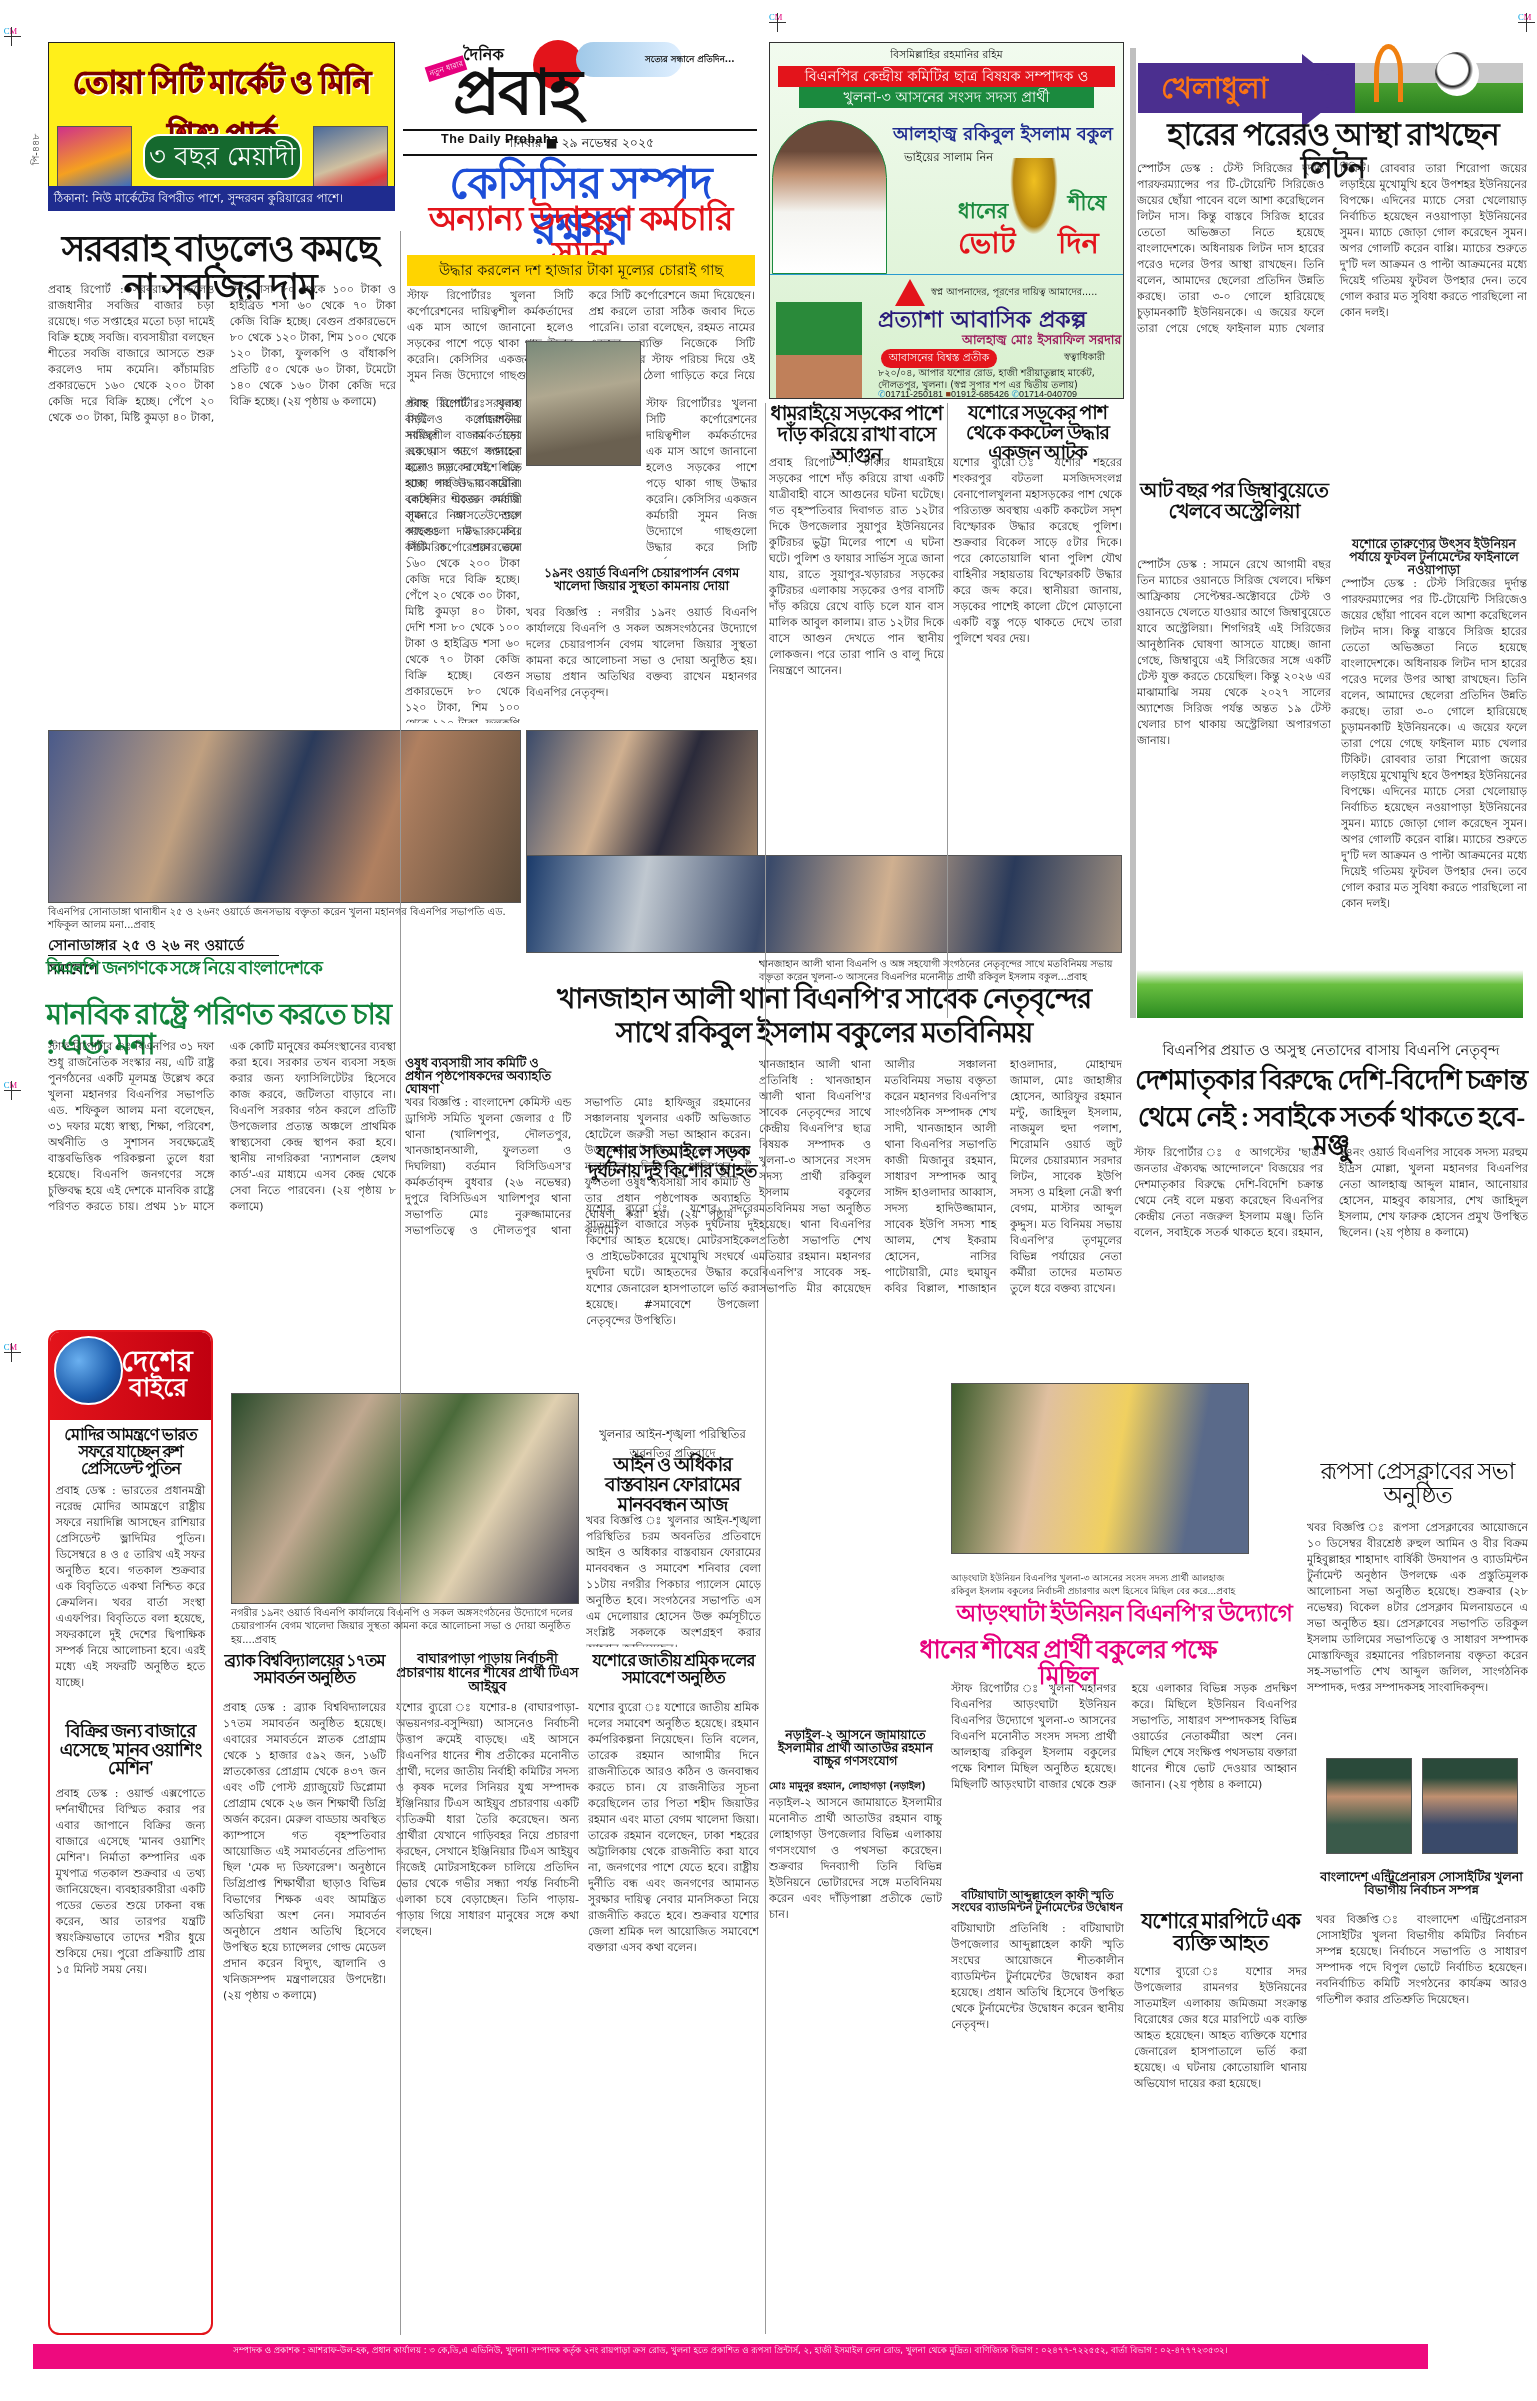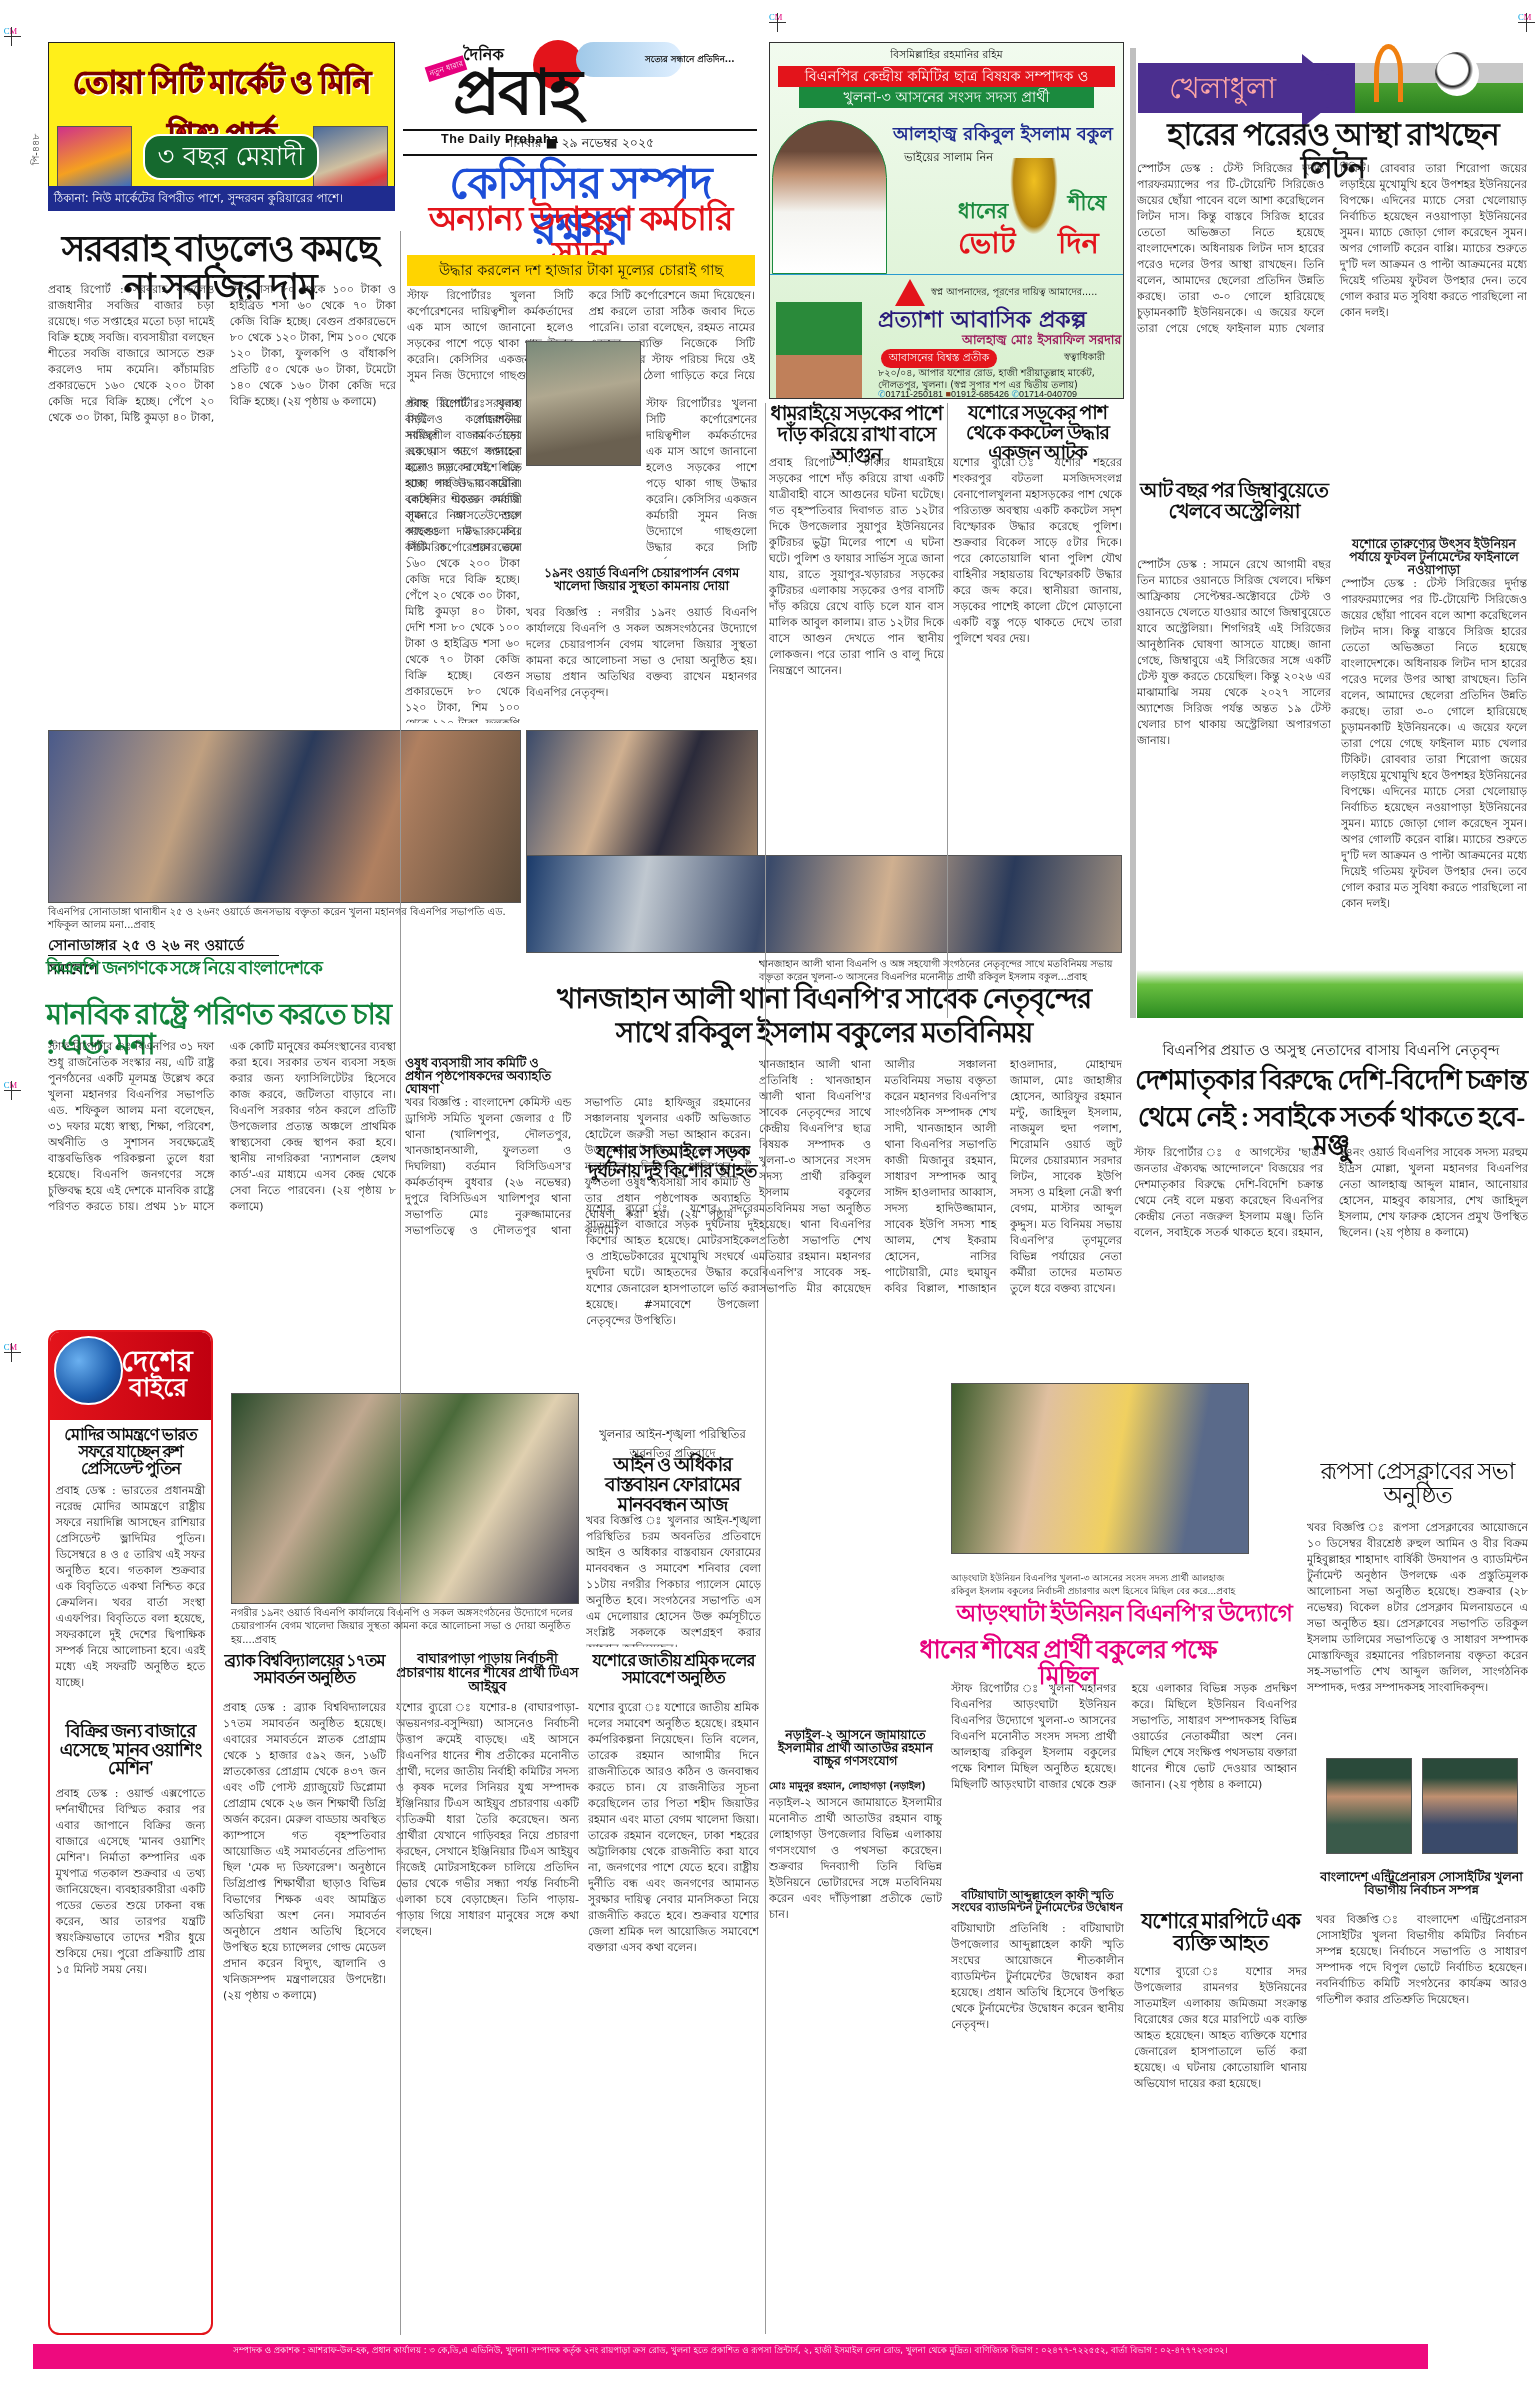--- a/index.html
+++ b/index.html
@@ -25,21 +25,21 @@
 <div class="reg" style="left:3.8px;top:27px"><span class="c">C</span><span class="m">M</span></div>
 <div class="reg" style="left:769px;top:13.4px"><span class="c">C</span><span class="m">M</span></div>
 <div class="reg" style="left:1518px;top:13.4px"><span class="c">C</span><span class="m">M</span></div>
 <div class="reg" style="left:3.8px;top:1081px"><span class="c">C</span><span class="m">M</span></div>
 <div class="reg" style="left:3.8px;top:1343px"><span class="c">C</span><span class="m">M</span></div>
 
 <div class="abs" style="left:48px;top:42px;width:347px;height:169px;background:#ffef1a;border:1px solid #222;overflow:hidden">
   <div style="font-family:'Liberation Serif',serif;font-weight:bold;font-size:31px;color:#e3141b;text-align:center;margin-top:15.4px;letter-spacing:-1px;-webkit-text-stroke:1px #7a0000;text-shadow:1.9px 1.9px 0 #fff">তোয়া সিটি মার্কেট ও মিনি শিশু পার্ক</div>
   <div class="photo" style="position:absolute;left:7.7px;top:83px;width:75px;height:98px;background:linear-gradient(160deg,#d0308a,#f5a020 40%,#3a6cc0 70%,#8a3a2a)"></div>
   <div class="photo" style="position:absolute;left:264px;top:83px;width:75px;height:98px;background:linear-gradient(160deg,#4a6a9a,#d0c0a0 40%,#e03a3a 60%,#2a9ad0)"></div>
-  <div style="position:absolute;left:94px;top:91px;width:176px;height:46px;border-radius:17.3px;background:#15692e;border:2.9px solid #fff;color:#fff;font-size:26px;text-align:center;line-height:40px">৩ বছর মেয়াদী</div>
+  <div style="position:absolute;left:94px;top:91px;width:159px;height:46px;border-radius:17.3px;background:#15692e;border:2.9px solid #fff;color:#fff;font-size:26px;text-align:center;line-height:40px">৩ বছর মেয়াদী</div>
   <div style="position:absolute;left:86px;top:144px;width:173px;text-align:center;font-size:14.4px;font-weight:bold;color:#222">আপনারা স্বপরিবারে আমন্ত্রিত।</div>
 </div>
 <div class="abs" style="left:48px;top:186px;width:347px;height:25px;background:#1f2c8f;color:#fff;font-size:11.5px;line-height:25px;padding-left:5.8px;white-space:nowrap;overflow:hidden">ঠিকানা: নিউ মার্কেটের বিপরীত পাশে, সুন্দরবন কুরিয়ারের পাশে।</div>
 <div class="abs" style="left:29px;top:165px;font-size:9.6px;transform:rotate(-90deg);transform-origin:left top;color:#333">পি-৪৪৮</div>
 
 <div class="abs" style="left:403px;top:38px;width:355px;height:117px">
   <div style="position:absolute;left:130px;top:1.9px;width:50px;height:50px;border-radius:50%;background:#e3141b"></div>
   <div style="position:absolute;left:173px;top:3.8px;width:106px;height:35px;border-radius:19px;background:linear-gradient(90deg,#9fc8e8,#dfefff)"></div>
   <div style="position:absolute;left:23px;top:23px;background:#e6007e;color:#fff;font-size:7.7px;padding:1px 2.9px;transform:rotate(-18deg)">নতুন ধারার</div>
   <div style="position:absolute;left:60px;top:3.8px;font-size:16.3px;font-weight:bold">দৈনিক</div>
@@ -178,21 +178,21 @@
 <div class="abs" style="left:769px;top:1779px;width:173px;font-size:9.6px;font-weight:bold">মোঃ মামুনুর রহমান, লোহাগড়া (নড়াইল)</div>
 <div class="abs body-text" style="left:769px;top:1795px;width:173px;height:538px">নড়াইল-২ আসনে জামায়াতে ইসলামীর মনোনীত প্রার্থী আতাউর রহমান বাচ্চু লোহাগড়া উপজেলার বিভিন্ন এলাকায় গণসংযোগ ও পথসভা করেছেন। শুক্রবার দিনব্যাপী তিনি বিভিন্ন ইউনিয়নে ভোটারদের সঙ্গে মতবিনিময় করেন এবং দাঁড়িপাল্লা প্রতীকে ভোট চান।</div>
 
 <div class="abs hl" style="left:951px;top:1889px;width:173px;font-size:11.5px;letter-spacing:0">বটিয়াঘাটা আব্দুল্লাহেল কাফী স্মৃতি সংঘের ব্যাডমিন্টন টুর্নামেন্টের উদ্বোধন</div>
 <div class="abs body-text" style="left:951px;top:1921px;width:173px;height:413px">বটিয়াঘাটা প্রতিনিধি : বটিয়াঘাটা উপজেলার আব্দুল্লাহেল কাফী স্মৃতি সংঘের আয়োজনে শীতকালীন ব্যাডমিন্টন টুর্নামেন্টের উদ্বোধন করা হয়েছে। প্রধান অতিথি হিসেবে উপস্থিত থেকে টুর্নামেন্টের উদ্বোধন করেন স্থানীয় নেতৃবৃন্দ।</div>
 <div class="abs hl" style="left:1134px;top:1910px;width:173px;font-size:21px">যশোরে মারপিটে এক ব্যক্তি আহত</div>
 <div class="abs body-text" style="left:1134px;top:1964px;width:173px;height:371px">যশোর ব্যুরো ঃ যশোর সদর উপজেলার রামনগর ইউনিয়নের সাতমাইল এলাকায় জমিজমা সংক্রান্ত বিরোধের জের ধরে মারপিটে এক ব্যক্তি আহত হয়েছেন। আহত ব্যক্তিকে যশোর জেনারেল হাসপাতালে ভর্তি করা হয়েছে। এ ঘটনায় কোতোয়ালি থানায় অভিযোগ দায়ের করা হয়েছে।</div>
 
 <div class="abs" style="left:1130px;top:48px;width:5.8px;height:970px;background:#bfbfbf"></div>
 <div class="abs" style="left:1138px;top:63px;width:288px;height:50px;background:#4b2f8f">
-  <div style="color:#fca5a5;font-size:29px;font-weight:normal;padding-left:31px;line-height:50px">খেলাধুলা</div>
+  <div style="color:#f97316;font-size:29px;font-weight:bold;padding-left:23px;line-height:50px">খেলাধুলা</div>
 </div>
 <div class="abs" style="left:1302px;top:54px;width:0;height:0;border-top:37px solid transparent;border-bottom:37px solid transparent;border-left:46px solid #4b2f8f"></div>
 <div class="abs" style="left:1355px;top:63px;width:168px;height:50px;background:linear-gradient(180deg,#c8c8c8 40%,#4aa030 40%,#2a8020)"></div>
 <div class="abs" style="left:1374px;top:44px;width:29px;height:58px;border-radius:50% 50% 0 0;border:5.8px solid #f08010;border-bottom:none"></div>
 <div class="abs" style="left:1435px;top:52px;width:44px;height:44px;border-radius:50%;background:radial-gradient(circle at 40% 40%,#fff 40%,#222 45%,#fff 55%)"></div>
 <div class="abs hl" style="left:1136px;top:119px;width:394px;font-size:31px">হারের পরেরও আস্থা রাখছেন লিটন</div>
 <div class="abs body-text cols2" style="left:1137px;top:161px;width:390px;height:375px">স্পোর্টস ডেস্ক : টেস্ট সিরিজের দুর্দান্ত পারফরম্যান্সের পর টি-টোয়েন্টি সিরিজেও জয়ের ছোঁয়া পাবেন বলে আশা করেছিলেন লিটন দাস। কিন্তু বাস্তবে সিরিজ হারের তেতো অভিজ্ঞতা নিতে হয়েছে বাংলাদেশকে। অধিনায়ক লিটন দাস হারের পরেও দলের উপর আস্থা রাখছেন। তিনি বলেন, আমাদের ছেলেরা প্রতিদিন উন্নতি করছে। তারা ৩-০ গোলে হারিয়েছে চুড়ামনকাটি ইউনিয়নকে। এ জয়ের ফলে তারা পেয়ে গেছে ফাইনাল ম্যাচ খেলার টিকিট। রোববার তারা শিরোপা জয়ের লড়াইয়ে মুখোমুখি হবে উপশহর ইউনিয়নের বিপক্ষে। এদিনের ম্যাচে সেরা খেলোয়াড় নির্বাচিত হয়েছেন নওয়াপাড়া ইউনিয়নের সুমন। ম্যাচে জোড়া গোল করেছেন সুমন। অপর গোলটি করেন বাপ্পি। ম্যাচের শুরুতে দু'টি দল আক্রমন ও পাল্টা আক্রমনের মধ্যে দিয়েই গতিময় ফুটবল উপহার দেন। তবে গোল করার মত সুবিধা করতে পারছিলো না কোন দলই।</div>
 
 <div class="abs hl" style="left:1341px;top:538px;width:186px;font-size:12.5px;letter-spacing:0;color:#1a1a1a">যশোরে তারুণ্যের উৎসব ইউনিয়ন পর্যায়ে ফুটবল টুর্নামেন্টের ফাইনালে নওয়াপাড়া</div>
 <div class="abs hl" style="left:1137px;top:480px;width:194px;font-size:20px">আট বছর পর জিম্বাবুয়েতে খেলবে অস্ট্রেলিয়া</div>

